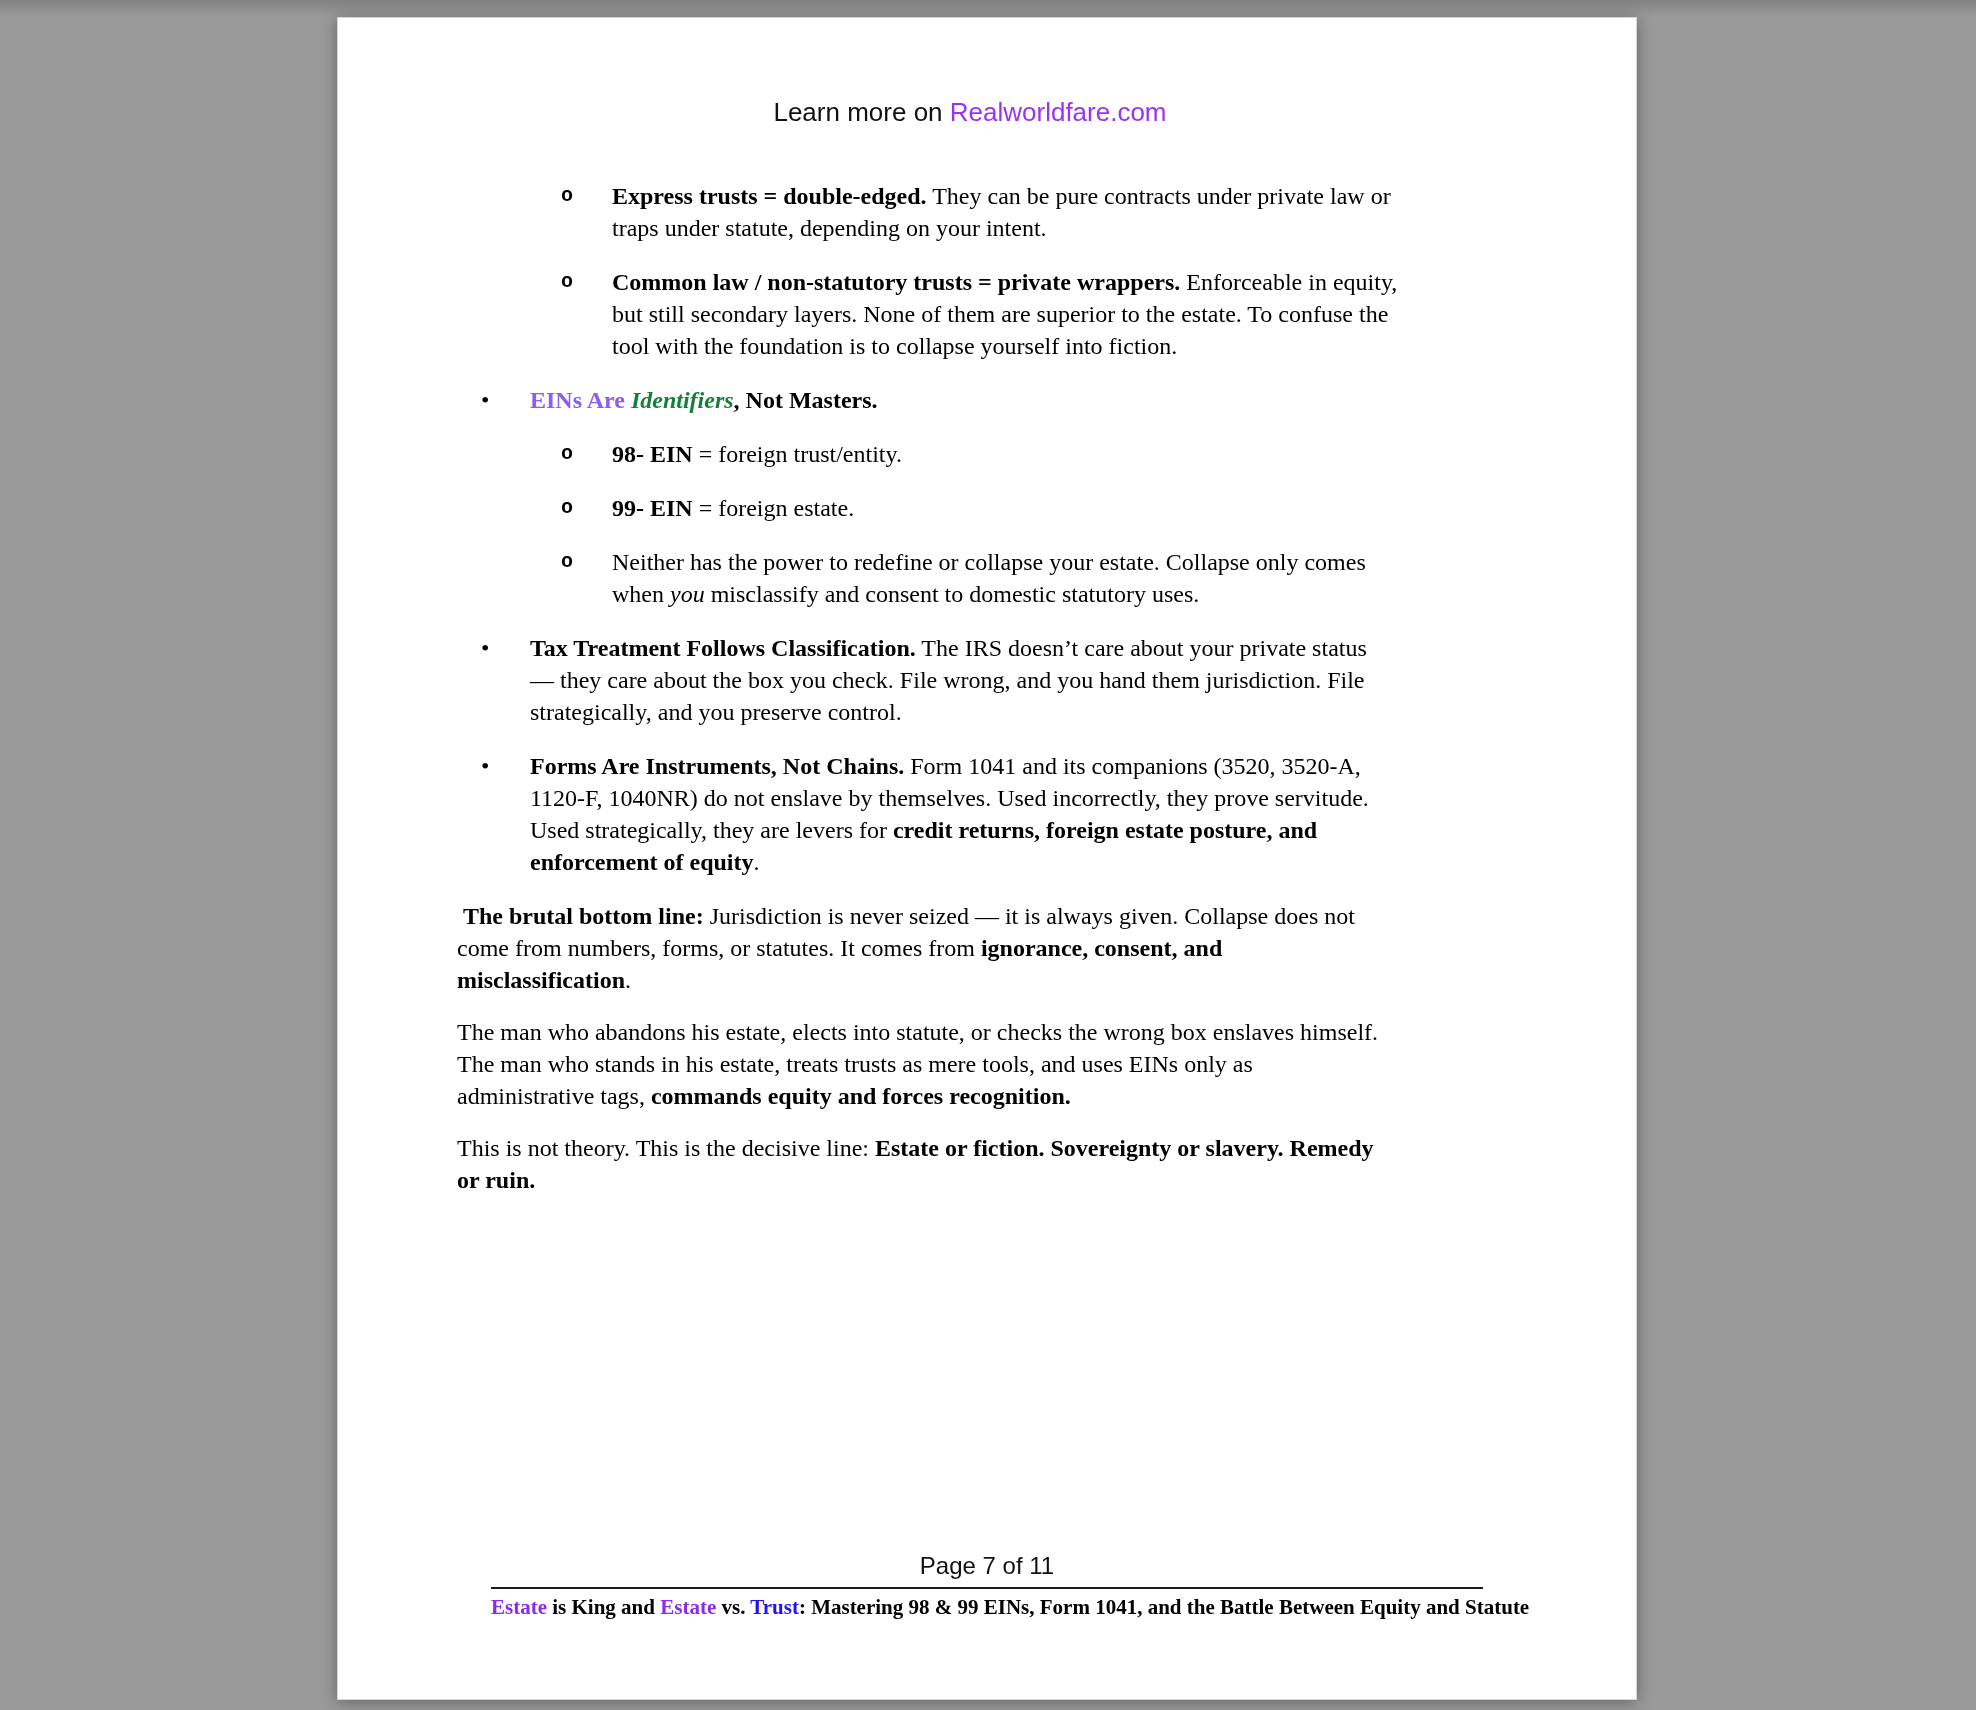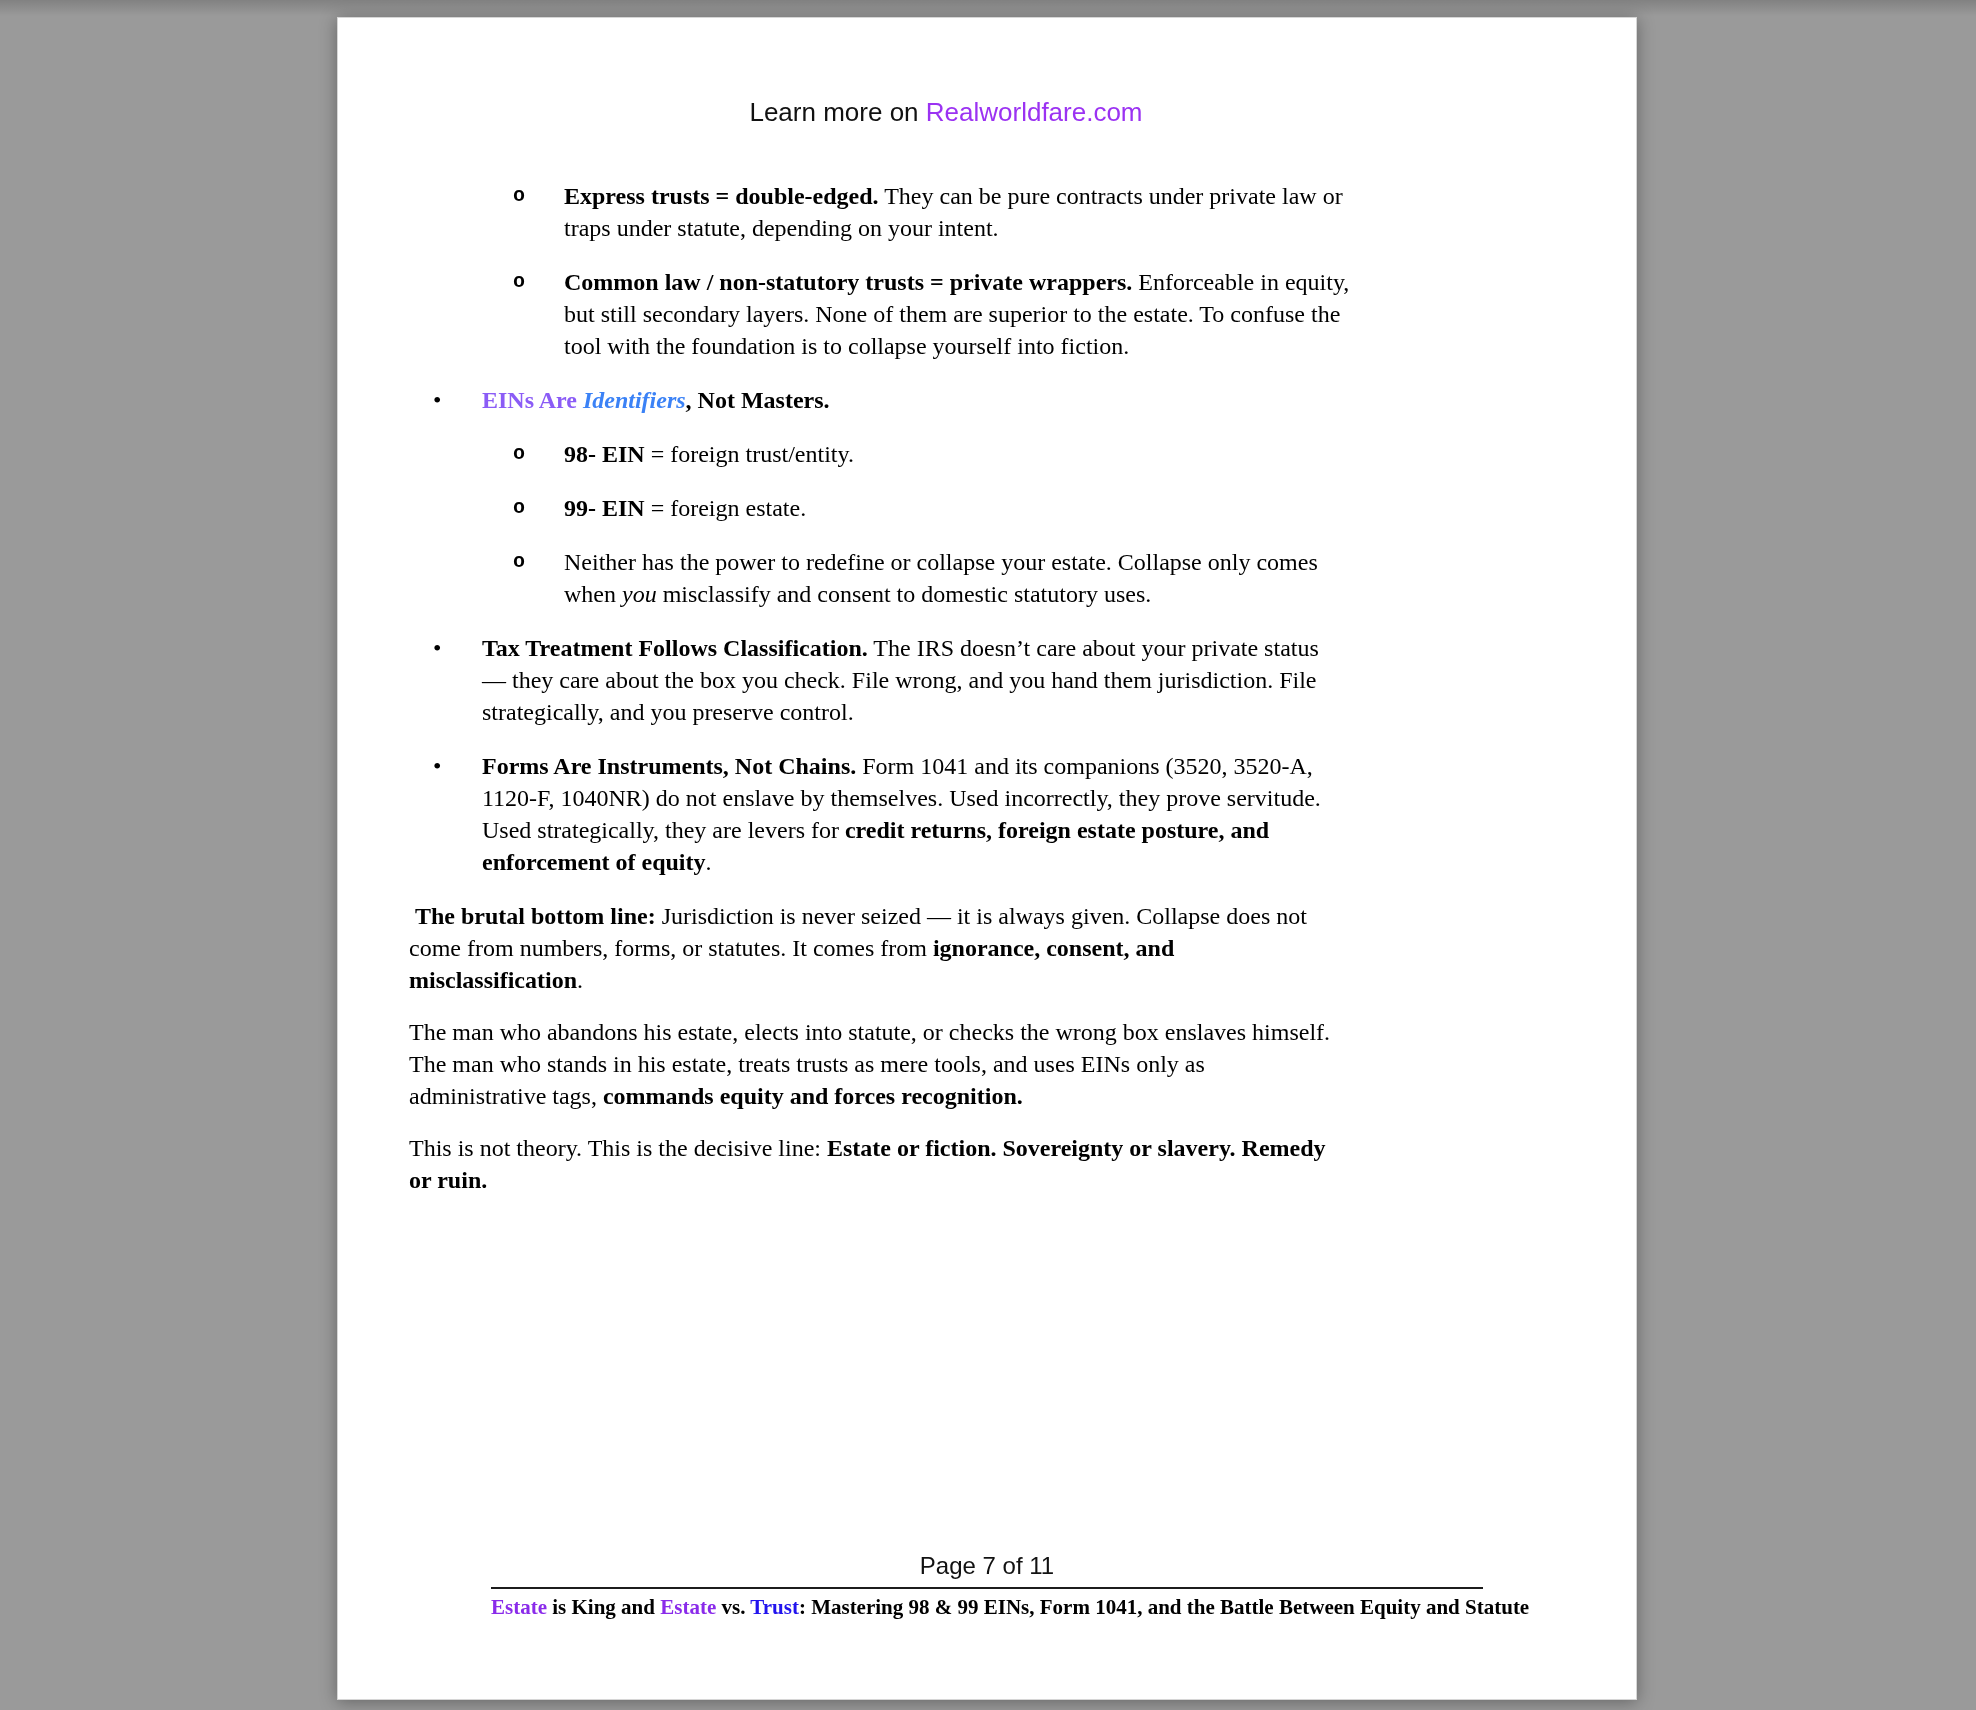--- a/index.html
+++ b/index.html
@@ -15,21 +15,21 @@
     background:linear-gradient(to bottom,rgba(0,0,0,0.16),rgba(0,0,0,0));
     pointer-events:none;
   }
   .page{
     position:absolute;left:337px;top:17px;
     width:1300px;height:1683px;
     box-sizing:border-box;
     background:#ffffff;
     border:1px solid #d6d6d6;
     box-shadow:0 2px 16px rgba(0,0,0,0.35);
-    padding:78px 153px 0 71px;
+    padding:78px 153px 0 119px;
   }
   .doc-header{
     font-family:"Liberation Sans","DejaVu Sans",sans-serif;
     font-size:26px;line-height:32px;
     text-align:center;color:#111;
     margin-bottom:52px;
   }
   .runs,.para{
     font-size:24px;line-height:32px;color:#000;
     white-space:pre-wrap;
@@ -75,21 +75,21 @@
 traps under statute, depending on your intent.</span></span>
       </div>
       <div class="li lvl2">
         <span class="marker">o</span>
         <span class="runs"><span class="b">Common law / non-statutory trusts = private wrappers.</span><span> Enforceable in equity,
 but still secondary layers. None of them are superior to the estate. To confuse the
 tool with the foundation is to collapse yourself into fiction.</span></span>
       </div>
       <div class="li lvl1">
         <span class="marker">•</span>
-        <span class="runs"><span class="b" style="color: #8b5cf6;">EINs Are </span><span class="b i" style="color: #3b82f6;">Identifiers</span><span class="b">, Not Masters.</span></span>
+        <span class="runs"><span class="b" style="color: #8b5cf6;">EINs Are </span><span class="b i" style="color: #15803d;">Identifiers</span><span class="b">, Not Masters.</span></span>
       </div>
       <div class="li lvl2">
         <span class="marker">o</span>
         <span class="runs"><span class="b">98- EIN</span><span> = foreign trust/entity.</span></span>
       </div>
       <div class="li lvl2">
         <span class="marker">o</span>
         <span class="runs"><span class="b">99- EIN</span><span> = foreign estate.</span></span>
       </div>
       <div class="li lvl2">

